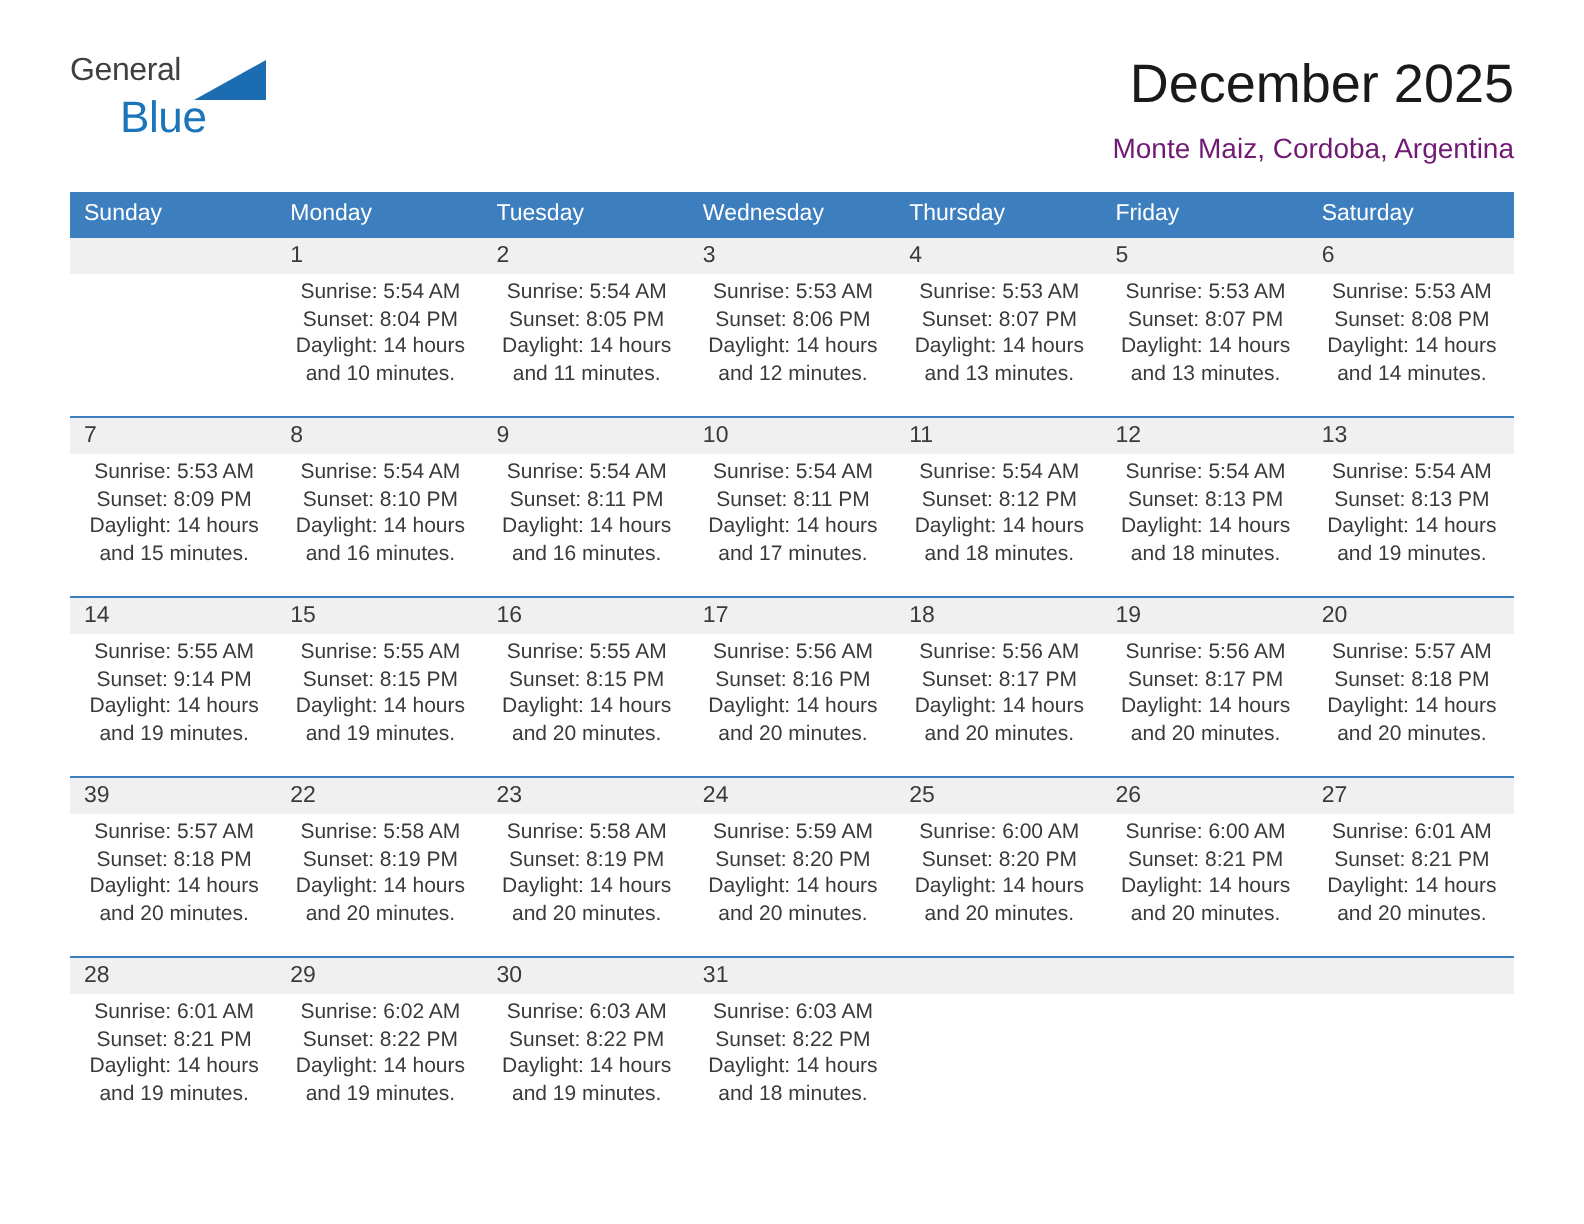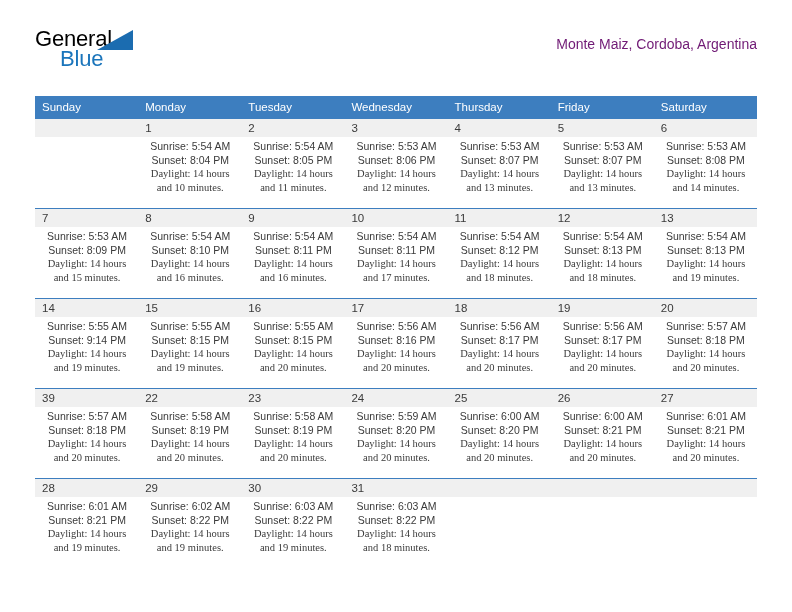--- a/index.html
+++ b/index.html
@@ -35,22 +35,22 @@
     position: relative;
     width: 110px;
     height: 46px;
     line-height: 1;
     user-select: none;
   }
   .logo-general {
     position: absolute;
     left: 0;
     top: 0;
-    font-size: 22px;
-    color: #000000;
+    font-size: 16px;
+    color: #404040;
     letter-spacing: -0.2px;
     text-align: right;
   }
   .logo-blue {
     position: absolute;
     left: 25px;
     top: 20px;
     font-size: 22px;
     color: #1b75bb;
     letter-spacing: -0.2px;
@@ -133,37 +133,37 @@
     font-size: 10.5px;
     line-height: 13.6px;
     color: #3a3a3a;
     text-align: center;
   }
   .details div {
     white-space: nowrap;
   }
   .details .daylight {
     white-space: normal;
-    font-family: Liberation Serif, serif;
   }
 </style>
 </head>
 <body>
 
 <div class="page">
 
   <div class="header">
 
     <div class="logo">
       <span class="logo-general">General</span>
       <span class="logo-triangle"></span>
       <span class="logo-blue">Blue</span>
     </div>
 
     <div class="title-block">
+      <h1 class="cal-title">December 2025</h1>
       <p class="cal-subtitle">Monte Maiz, Cordoba, Argentina</p>
     </div>
 
   </div>
 
   <table class="calendar">
     <thead>
       <tr>
         <th>Sunday</th>
         <th>Monday</th>

